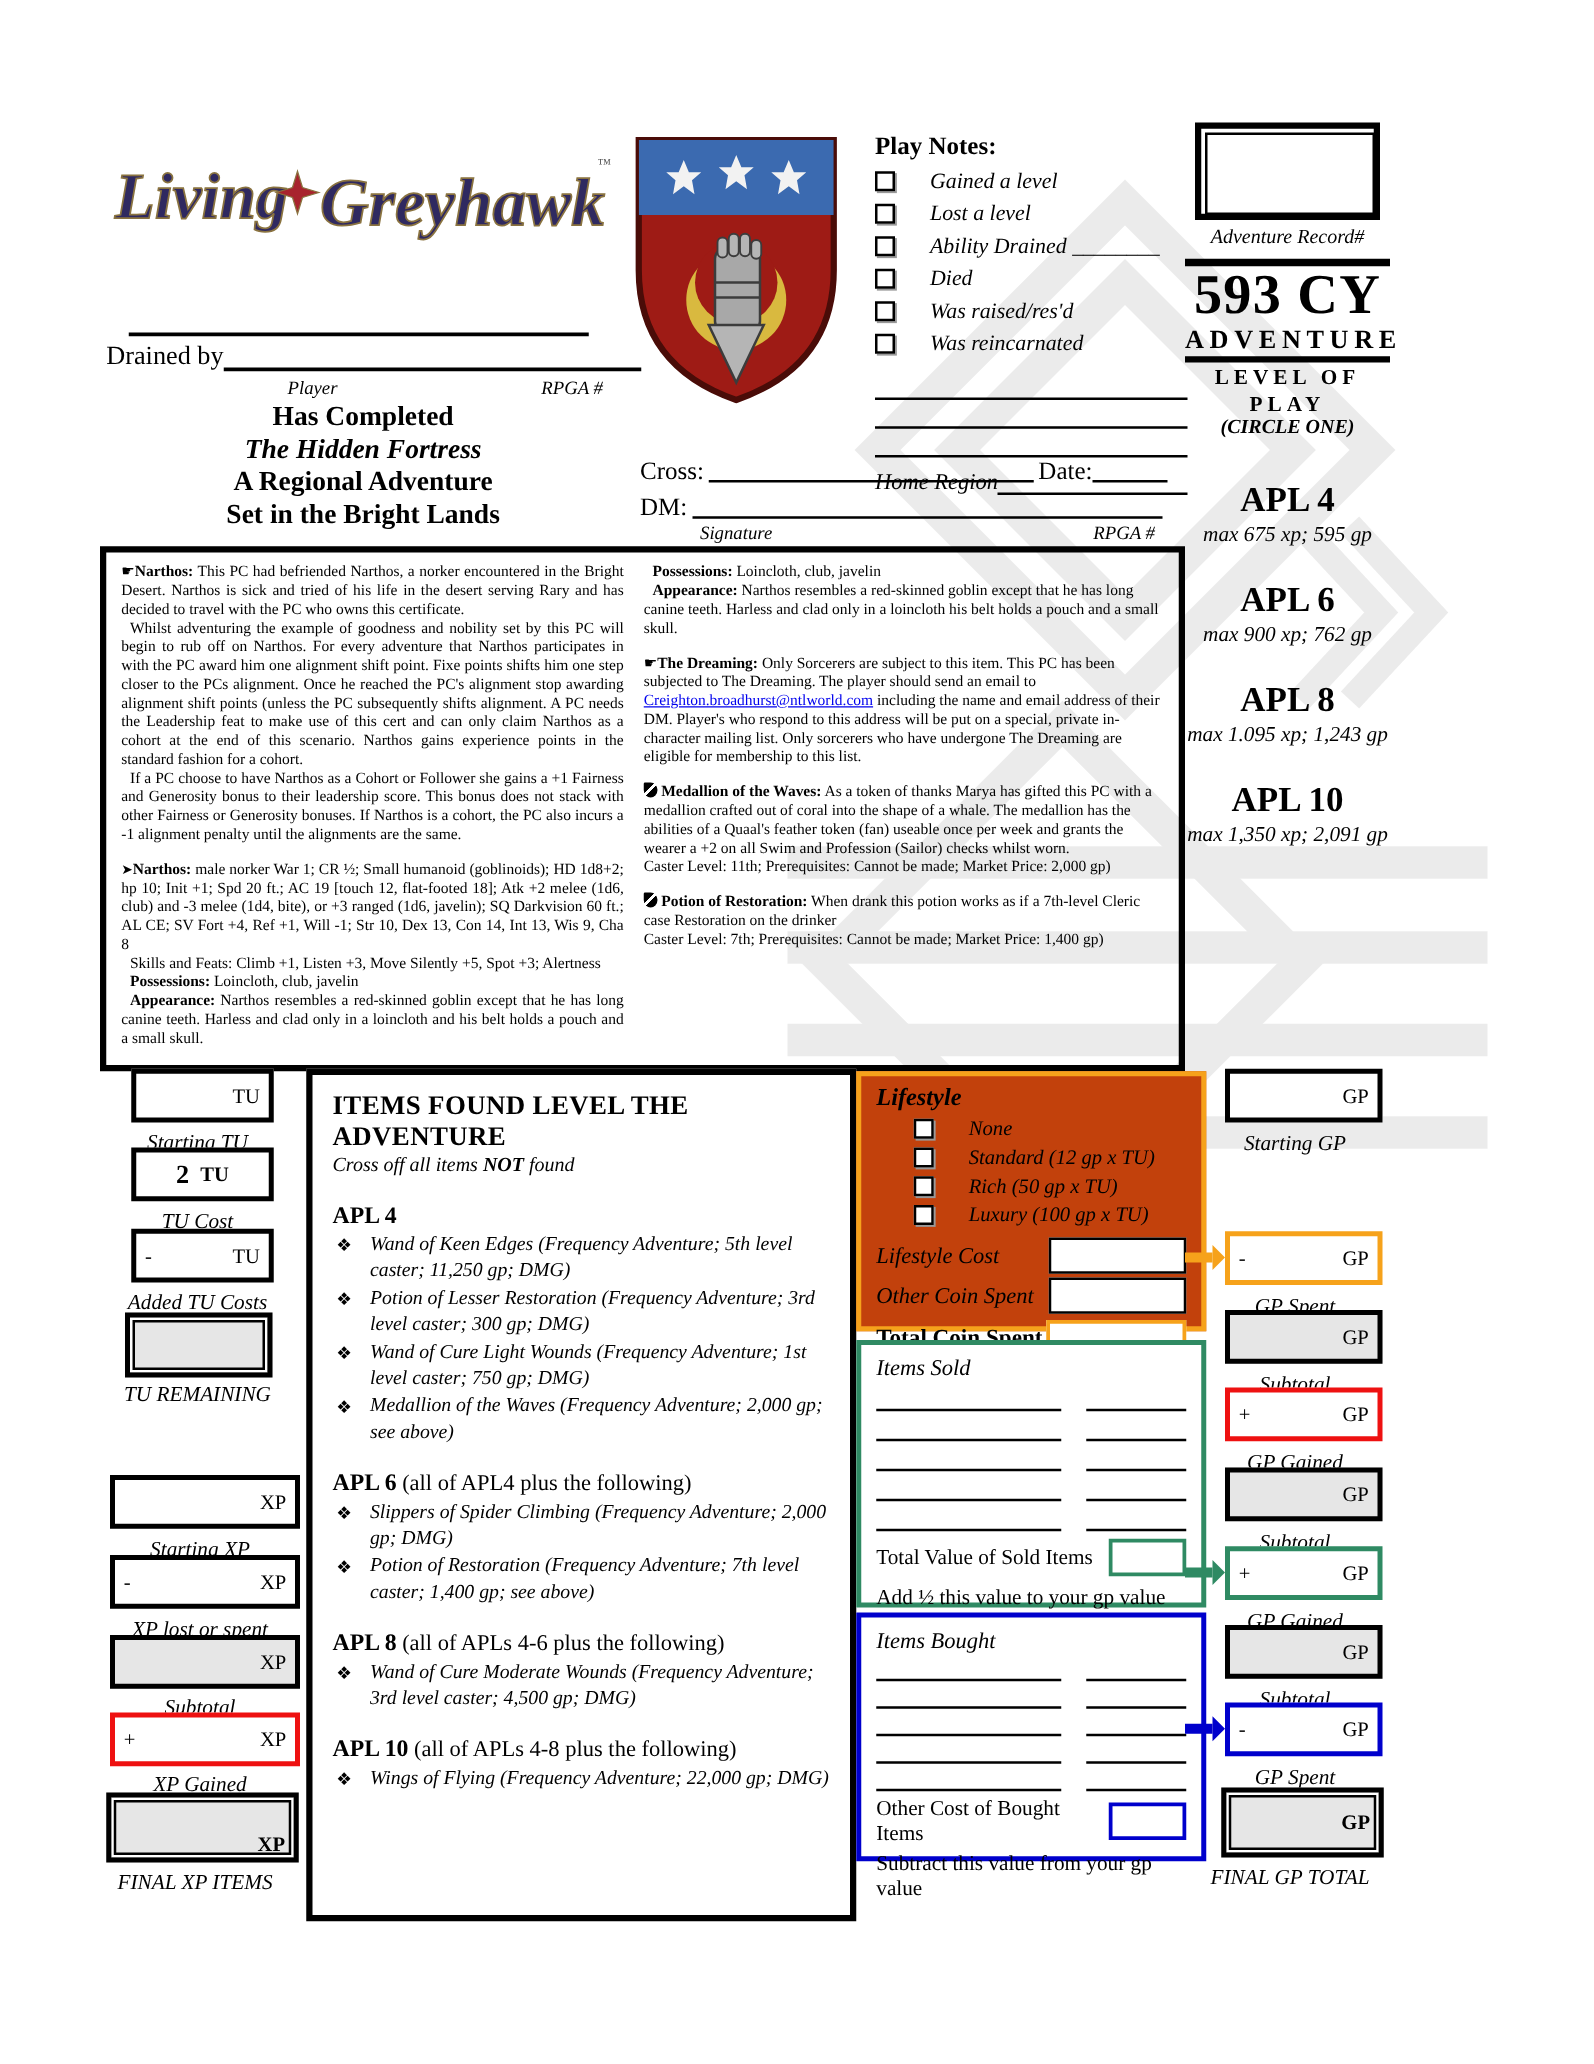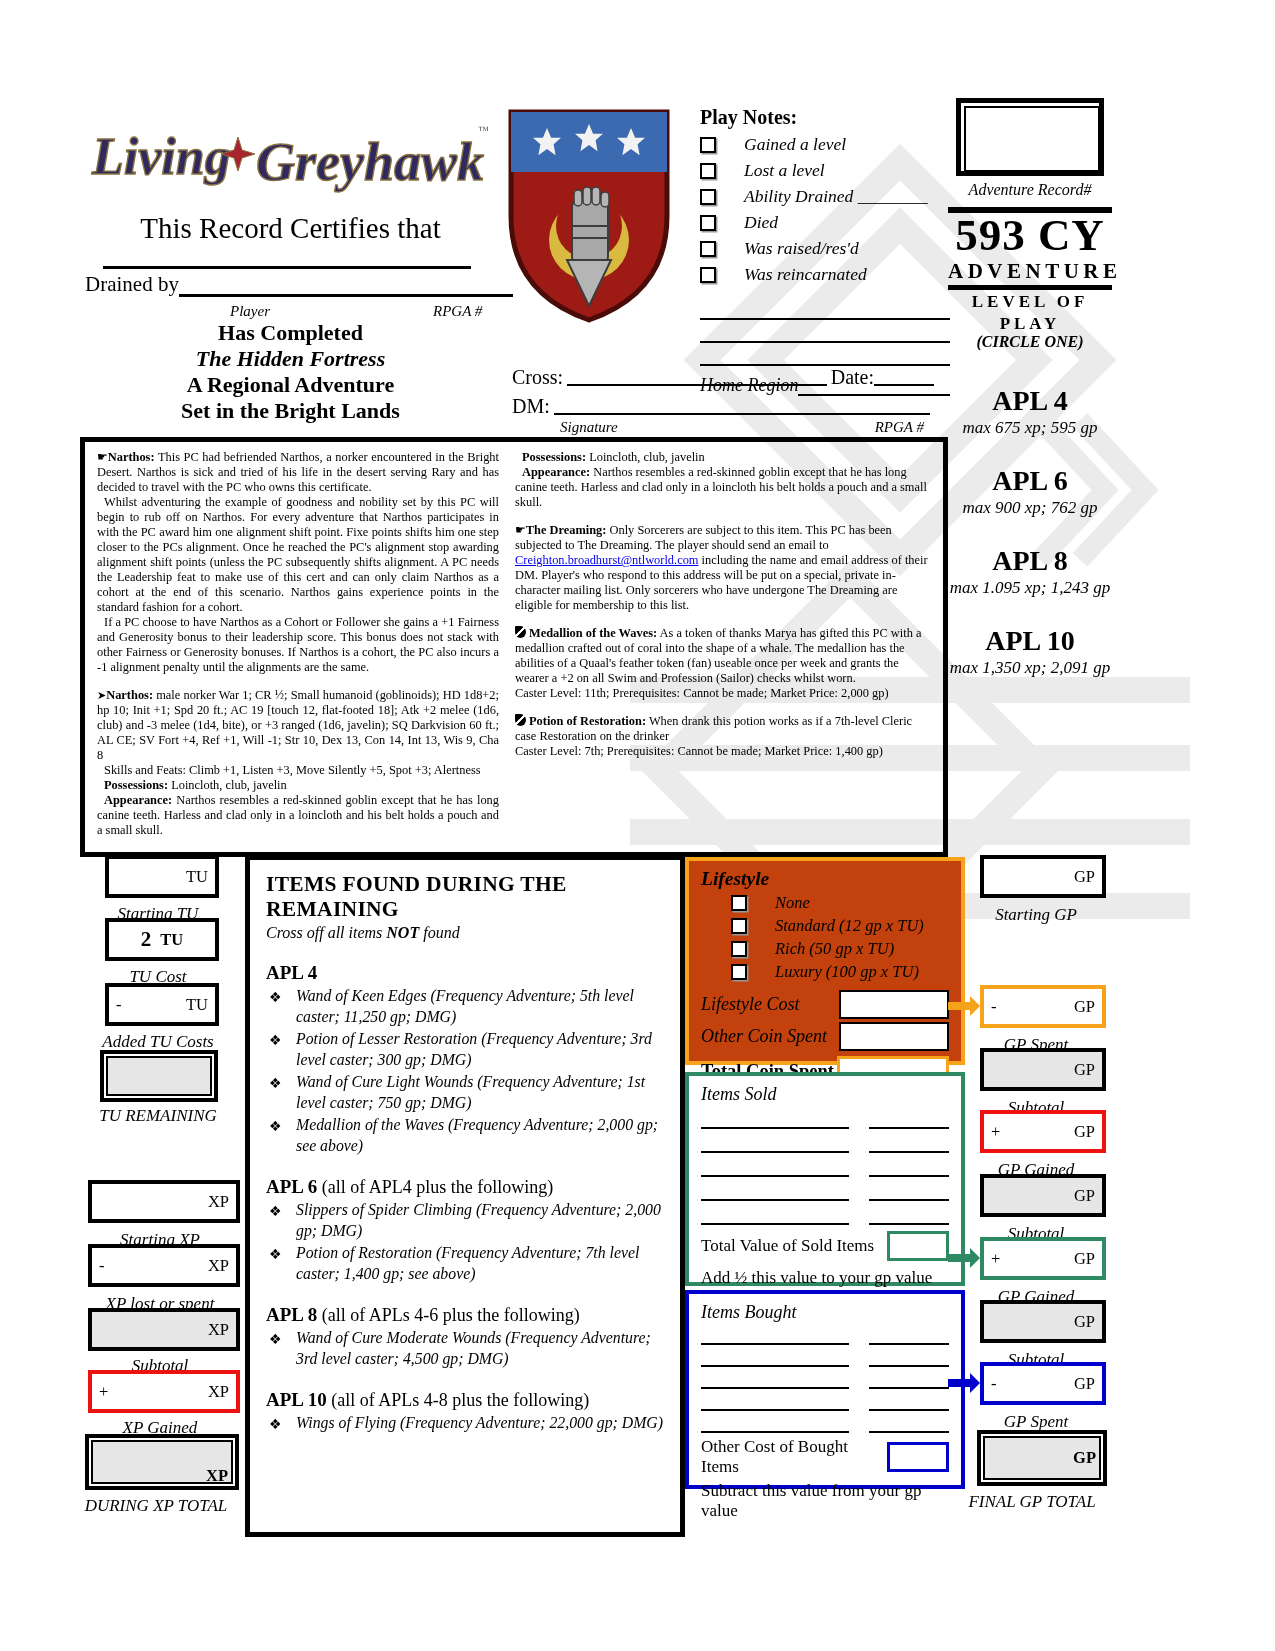--- a/index.html
+++ b/index.html
@@ -139,21 +139,20 @@
 
   <svg class="abs" style="left:88px;top:110px" width="405" height="95" viewBox="0 0 405 95">
     <text x="4" y="64" font-size="52" font-weight="bold" font-style="italic" fill="#2f2960" stroke="#8a7340" stroke-width="1.4" font-family="Liberation Serif,serif">Living</text>
     <g transform="translate(150,44)">
       <polygon points="0,-17 4,-4 17,0 4,4 0,17 -4,4 -17,0 -4,-4" fill="#a8242e" stroke="#8a7340" stroke-width="1"></polygon>
     </g>
     <text x="168" y="70" font-size="54" font-weight="bold" font-style="italic" fill="#2f2960" stroke="#8a7340" stroke-width="1.4" font-family="Liberation Serif,serif">Greyhawk</text>
     <text x="390" y="24" font-size="11" fill="#555">™</text>
   </svg>
 
-  <div class="abs certifies ctr" style="left:88px;top:212px;width:405px">This Record Certifies that</div>
 
   <div class="abs bigline" style="left:103px;top:240px;width:368px;height:26px"></div>
 
   <div class="abs playedby" style="left:85px;top:272px;width:428px">
     <span>Drained by</span>
     <span class="fline"></span>
   </div>
   <div class="abs" style="left:85px;top:303px;width:428px;height:20px">
     <span class="abs small-it" style="left:145px">Player</span>
     <span class="abs small-it" style="left:348px">RPGA #</span>
@@ -338,24 +337,24 @@
   <div class="vbox r" style="left:88px;top:1370px;width:130px">
       <span>+</span>
       <span class="unit">XP</span>
     </div>
   <div class="vlabel" style="left:88px;top:1418px;width:144px">XP Gained</div>
 
   <div class="vbox fin" style="left:85px;top:1434px;width:132px;height:48px">
       <span></span>
       <span class="unit" style="align-self:flex-end;font-weight:bold">XP</span>
     </div>
-  <div class="vlabel" style="left:78px;top:1496px;width:156px">DURING XP TOTAL</div>
+  <div class="vlabel" style="left:78px;top:1496px;width:156px">FINAL XP ITEMS</div>
 
   <div class="abs itemsbox">
-    <div class="if-title">ITEMS FOUND DURING THE REMAINING</div>
+    <div class="if-title">ITEMS FOUND LEVEL THE ADVENTURE</div>
     <div class="if-sub"><span>Cross off all items </span><b>NOT</b><span> found</span></div>
 
     <div class="ifgroup">
       <span class="ifh">APL 4</span><span class="ifnote"></span>
       <ul class="iflist">
         <li><span class="blt">❖</span><span>Wand of Keen Edges  (Frequency Adventure; 5th level caster;  11,250 gp; DMG)</span></li>
         <li><span class="blt">❖</span><span>Potion of Lesser Restoration (Frequency Adventure; 3rd level caster; 300 gp; DMG)</span></li>
         <li><span class="blt">❖</span><span>Wand of Cure Light Wounds (Frequency Adventure; 1st level caster; 750 gp; DMG)</span></li>
         <li><span class="blt">❖</span><span>Medallion of the Waves (Frequency Adventure; 2,000 gp; see above)</span></li>
       </ul>

